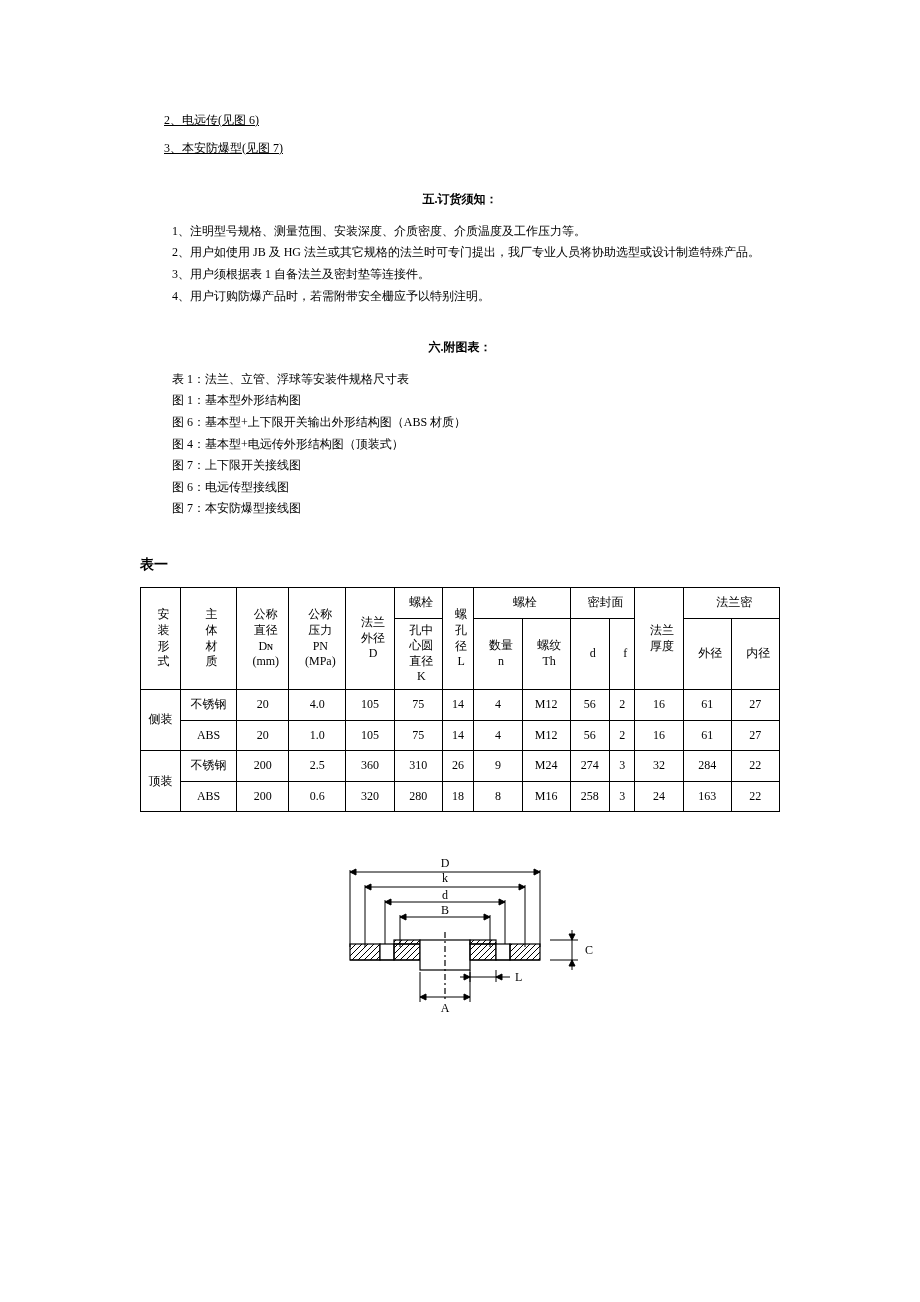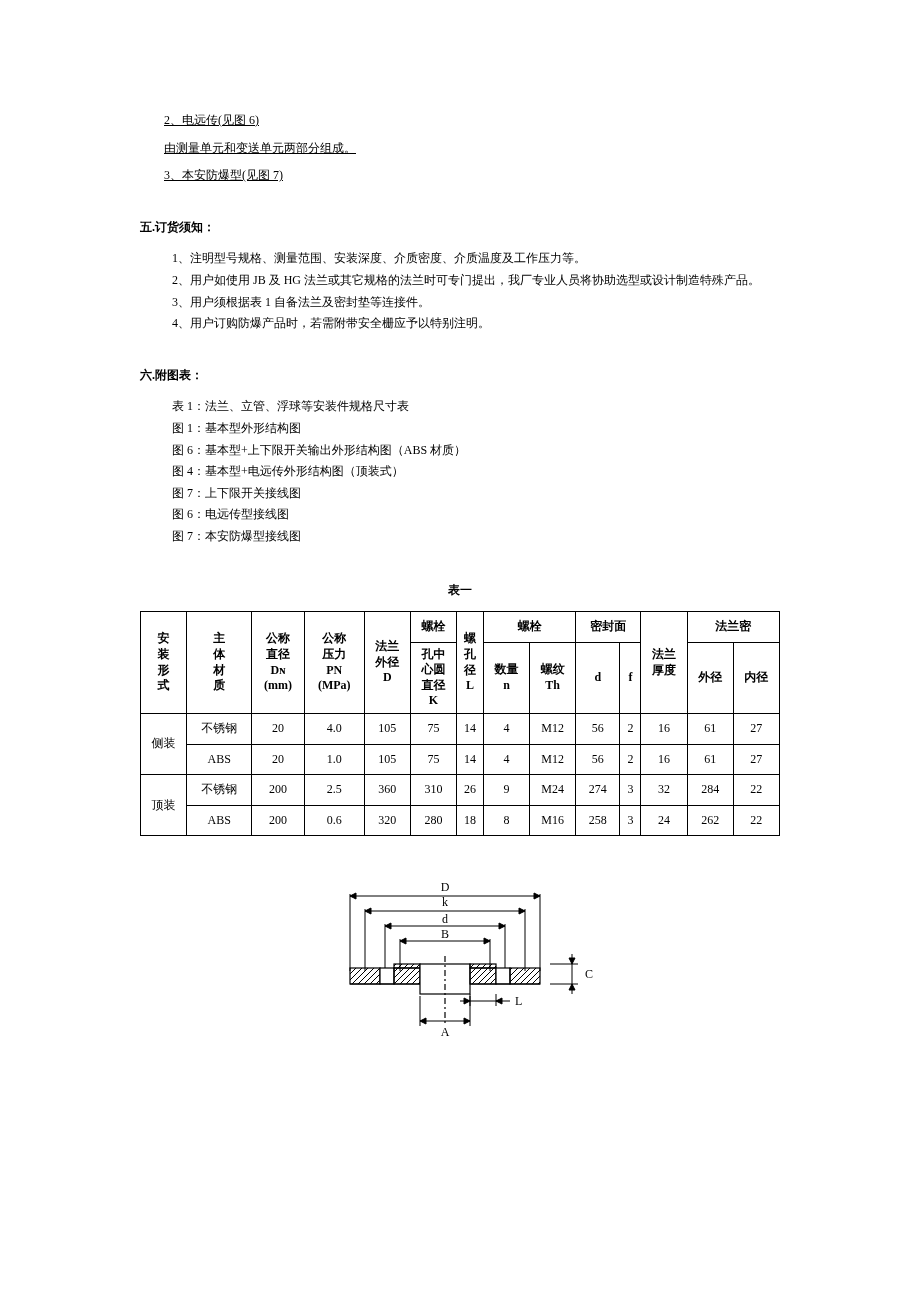--- a/index.html
+++ b/index.html
@@ -8,47 +8,46 @@
       background: #fff;
       font-family: "SimSun", "宋体", serif;
       font-size: 12px;
       color: #000;
       padding: 110px 140px 60px 140px;
       line-height: 1.8;
     }
     .section-block { margin-bottom: 30px; }
     .para { margin-bottom: 6px; padding-left: 24px; text-decoration: underline; }
     .para-indent { padding-left: 32px; }
-    .heading { font-weight: bold; margin-bottom: 10px; margin-top: 20px; }
-    .biao-title { font-weight: bold; font-size: 12px; margin-top: 32px; margin-bottom: 10px; text-align: center; }
+    .heading { font-weight: bold; margin-bottom: 10px; margin-top: 20px; text-align: center; }
+    .biao-title { font-weight: bold; font-size: 14px; margin-top: 32px; margin-bottom: 10px; }
     table {
       border-collapse: collapse;
       width: 100%;
       font-size: 12px;
       text-align: center;
     }
     th, td {
       border: 1px solid #000;
       padding: 4px 2px;
       vertical-align: middle;
     }
-    th { font-weight: bold; }
+    th { font-weight: normal; padding-left: 8px; }
     .multi-line { line-height: 1.3; }
     .diagram-wrap {
       text-align: center;
       margin-top: 40px;
     }
     .diagram-wrap svg { display: inline-block; }
   </style>
 </head>
 <body>
 
 <div class="section-block">
   <div class="para">2、电远传(见图 6)</div>
-  <div class="para">由测量单元和变送单元两部分组成。</div>
   <div class="para">3、本安防爆型(见图 7)</div>
 </div>
 
 <div class="section-block">
   <div class="heading">五.订货须知：</div>
   <div class="para-indent">1、注明型号规格、测量范围、安装深度、介质密度、介质温度及工作压力等。</div>
   <div class="para-indent">2、用户如使用 JB 及 HG 法兰或其它规格的法兰时可专门提出，我厂专业人员将协助选型或设计制造特殊产品。</div>
   <div class="para-indent">3、用户须根据表 1 自备法兰及密封垫等连接件。</div>
   <div class="para-indent">4、用户订购防爆产品时，若需附带安全栅应予以特别注明。</div>
 </div>
@@ -181,21 +180,21 @@
       <td>200</td>
       <td>0.6</td>
       <td>320</td>
       <td>280</td>
       <td>18</td>
       <td>8</td>
       <td>M16</td>
       <td>258</td>
       <td>3</td>
       <td>24</td>
-      <td>262</td>
+      <td>163</td>
       <td>22</td>
     </tr>
   </tbody>
 </table>
 
 <div class="diagram-wrap">
   <svg width="300" height="180" viewBox="0 0 300 180">
     <defs>
       <pattern id="hatch" patternUnits="userSpaceOnUse" width="6" height="6">
         <path d="M-1,1 l2,-2 M0,6 l6,-6 M5,7 l2,-2" stroke="#000" stroke-width="1"></path>

